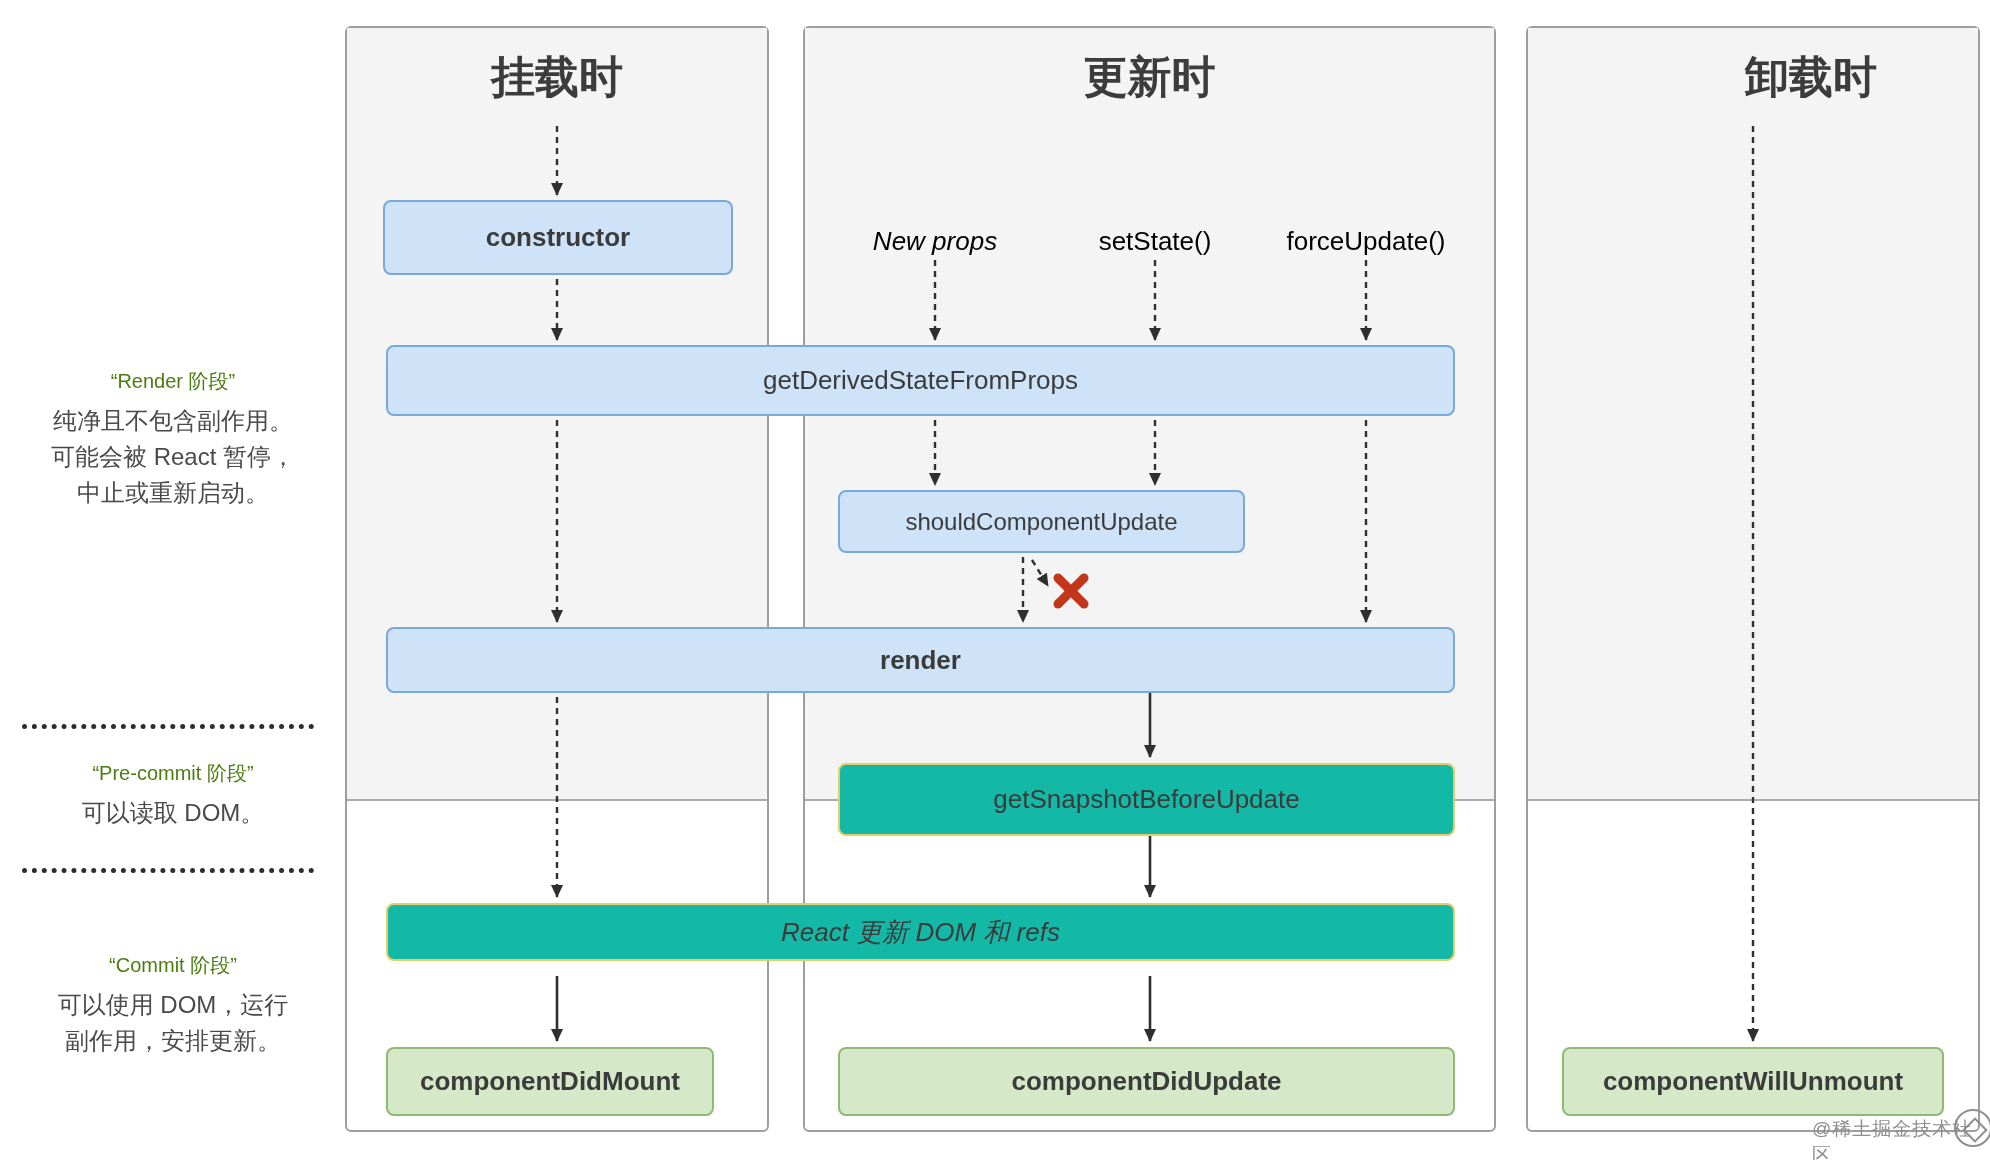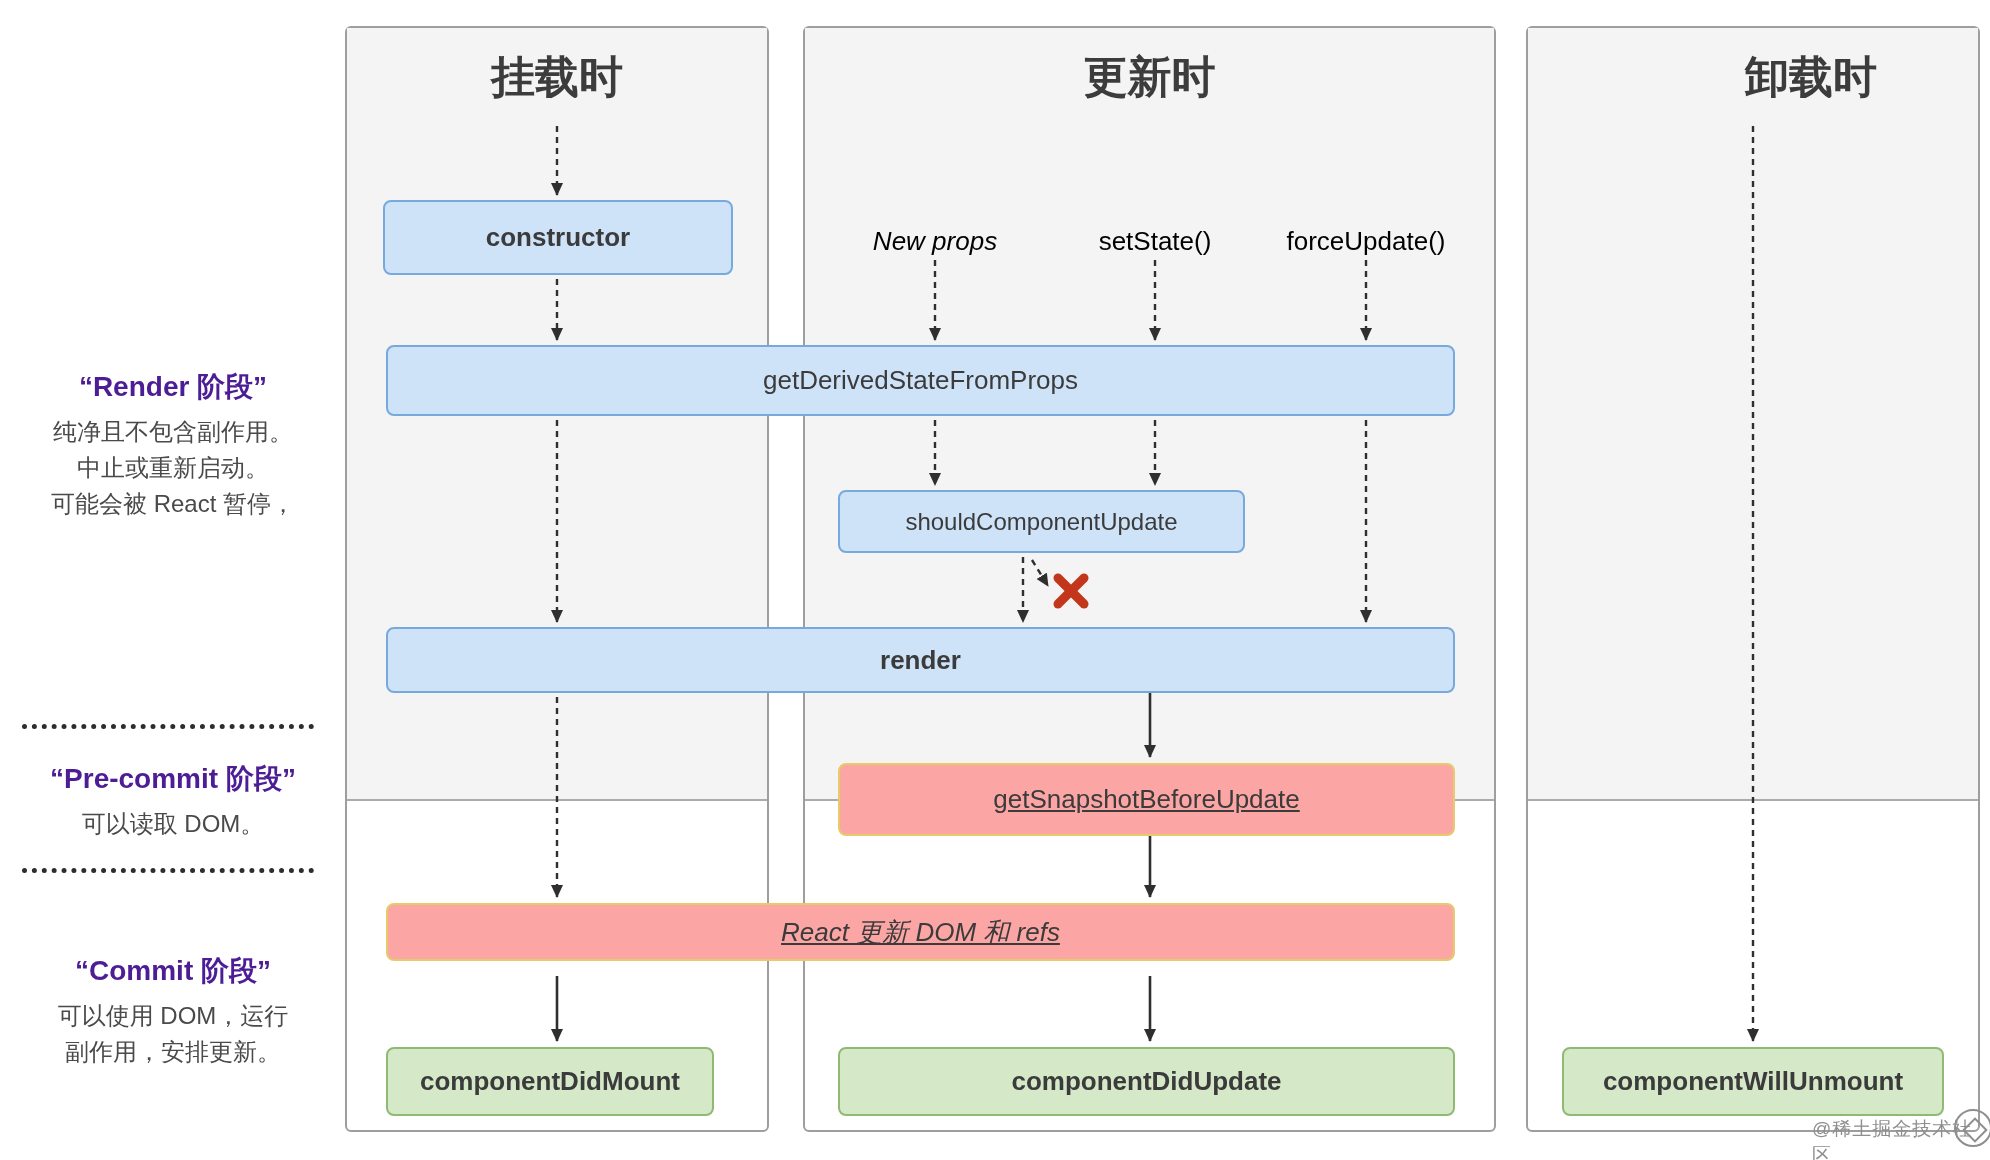--- a/index.html
+++ b/index.html
@@ -11,30 +11,30 @@
          background:#ffffff;box-sizing:border-box;z-index:1;}
   .panel .gray{position:absolute;left:0;right:0;top:0;height:771px;background:#f4f4f4;
                border-bottom:2px solid #ababab;}
 
   
   .col-title{position:absolute;top:48px;text-align:center;font-size:44px;font-weight:600;
              color:#3c3c3c;z-index:3;}
 
   
   .phase{position:absolute;left:8px;width:330px;text-align:center;z-index:3;}
-  .phase h3{margin:0 0 8px 0;font-size:28px;font-weight:700;color:#4c1d95;}
+  .phase h3{margin:0 0 8px 0;font-size:20px;font-weight:400;color:#4d7c0f;}
   .phase p{margin:0;font-size:24px;line-height:36px;color:#4a4a4a;}
   .dotline{position:absolute;left:22px;width:292px;height:0;border-top:5px dotted #2d2d2d;z-index:3;}
 
   
   .box{position:absolute;display:flex;align-items:center;justify-content:center;
        border:2px solid;border-radius:8px;box-sizing:border-box;font-size:26px;
        color:#3b3b3b;z-index:3;text-align:center;}
   .box-blue{background:#cfe3f8;border-color:#78a9dd;}
-  .box-yellow{background:#fca5a5;border-color:#e6cb6a;text-decoration:underline;}
+  .box-yellow{background:#14b8a6;border-color:#e6cb6a;}
   .box-green{background:#d5e8c8;border-color:#8fba74;}
   .bold{font-weight:bold;}
   .italic{font-style:italic;}
 
   
   .trigger{position:absolute;top:226px;width:220px;text-align:center;font-size:26px;
            color:#000000;z-index:3;}
 
   
   .arrows{position:absolute;left:0;top:0;z-index:2;pointer-events:none;}
@@ -62,22 +62,22 @@
     <div class="gray"></div>
   </div>
 
   <div class="col-title" style="left:345px;width:424px;">挂载时</div>
   <div class="col-title" style="left:803px;width:693px;">更新时</div>
   <div class="col-title" style="left:1584px;width:454px;">卸载时</div>
 
   <div class="phase" style="top:368px;">
     <h3>“Render 阶段”</h3>
     <p>纯净且不包含副作用。</p>
+    <p>可能会被 React 暂停，</p>
     <p>中止或重新启动。</p>
-    <p>可能会被 React 暂停，</p>
   </div>
 
   <div class="dotline" style="top:724px;"></div>
 
   <div class="phase" style="top:760px;">
     <h3>“Pre-commit 阶段”</h3>
     <p>可以读取 DOM。</p>
   </div>
 
   <div class="dotline" style="top:868px;"></div>

